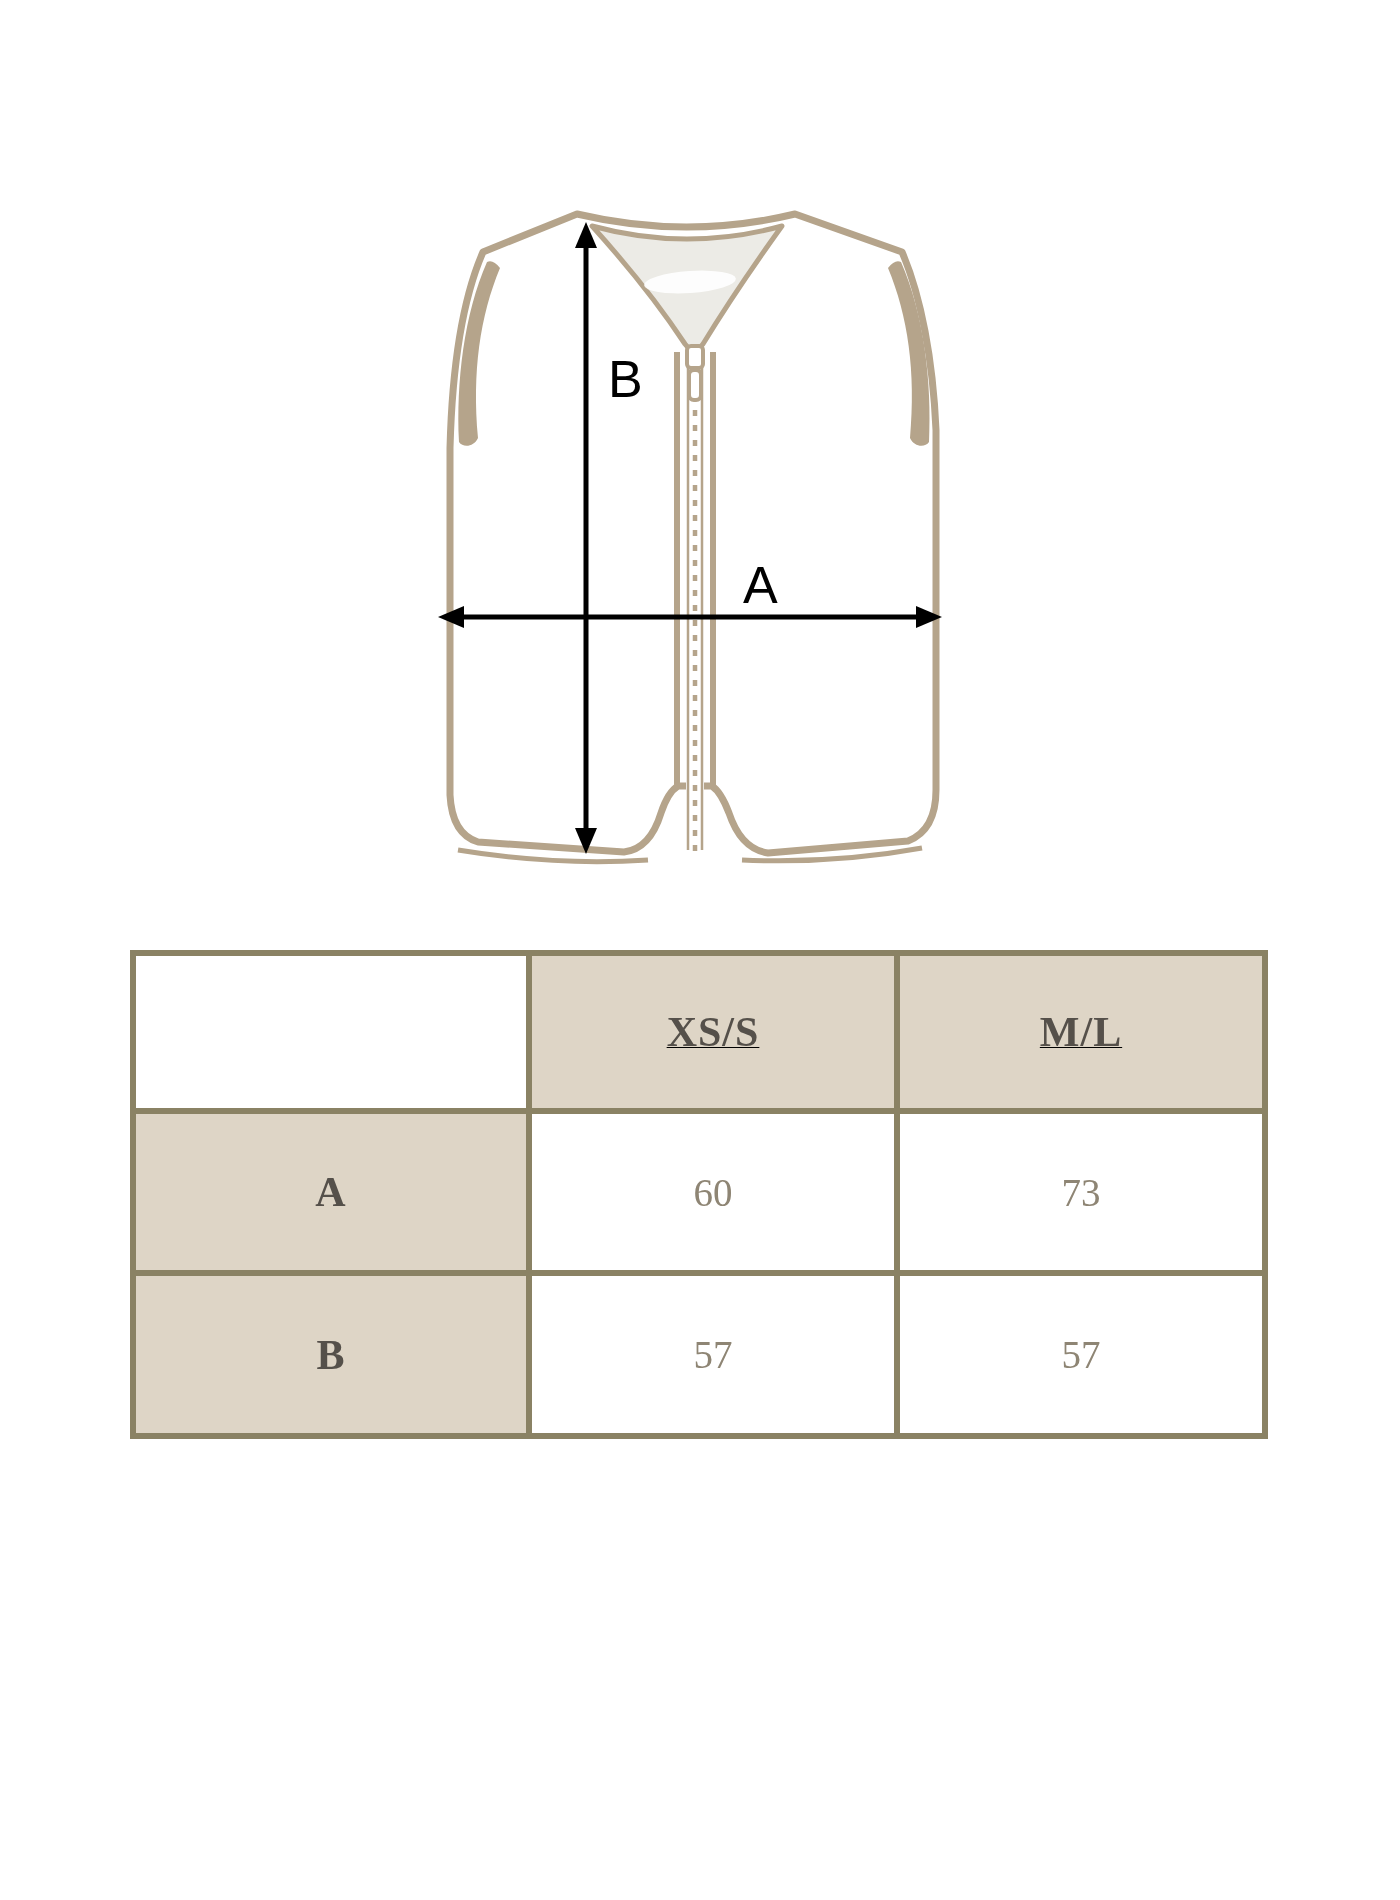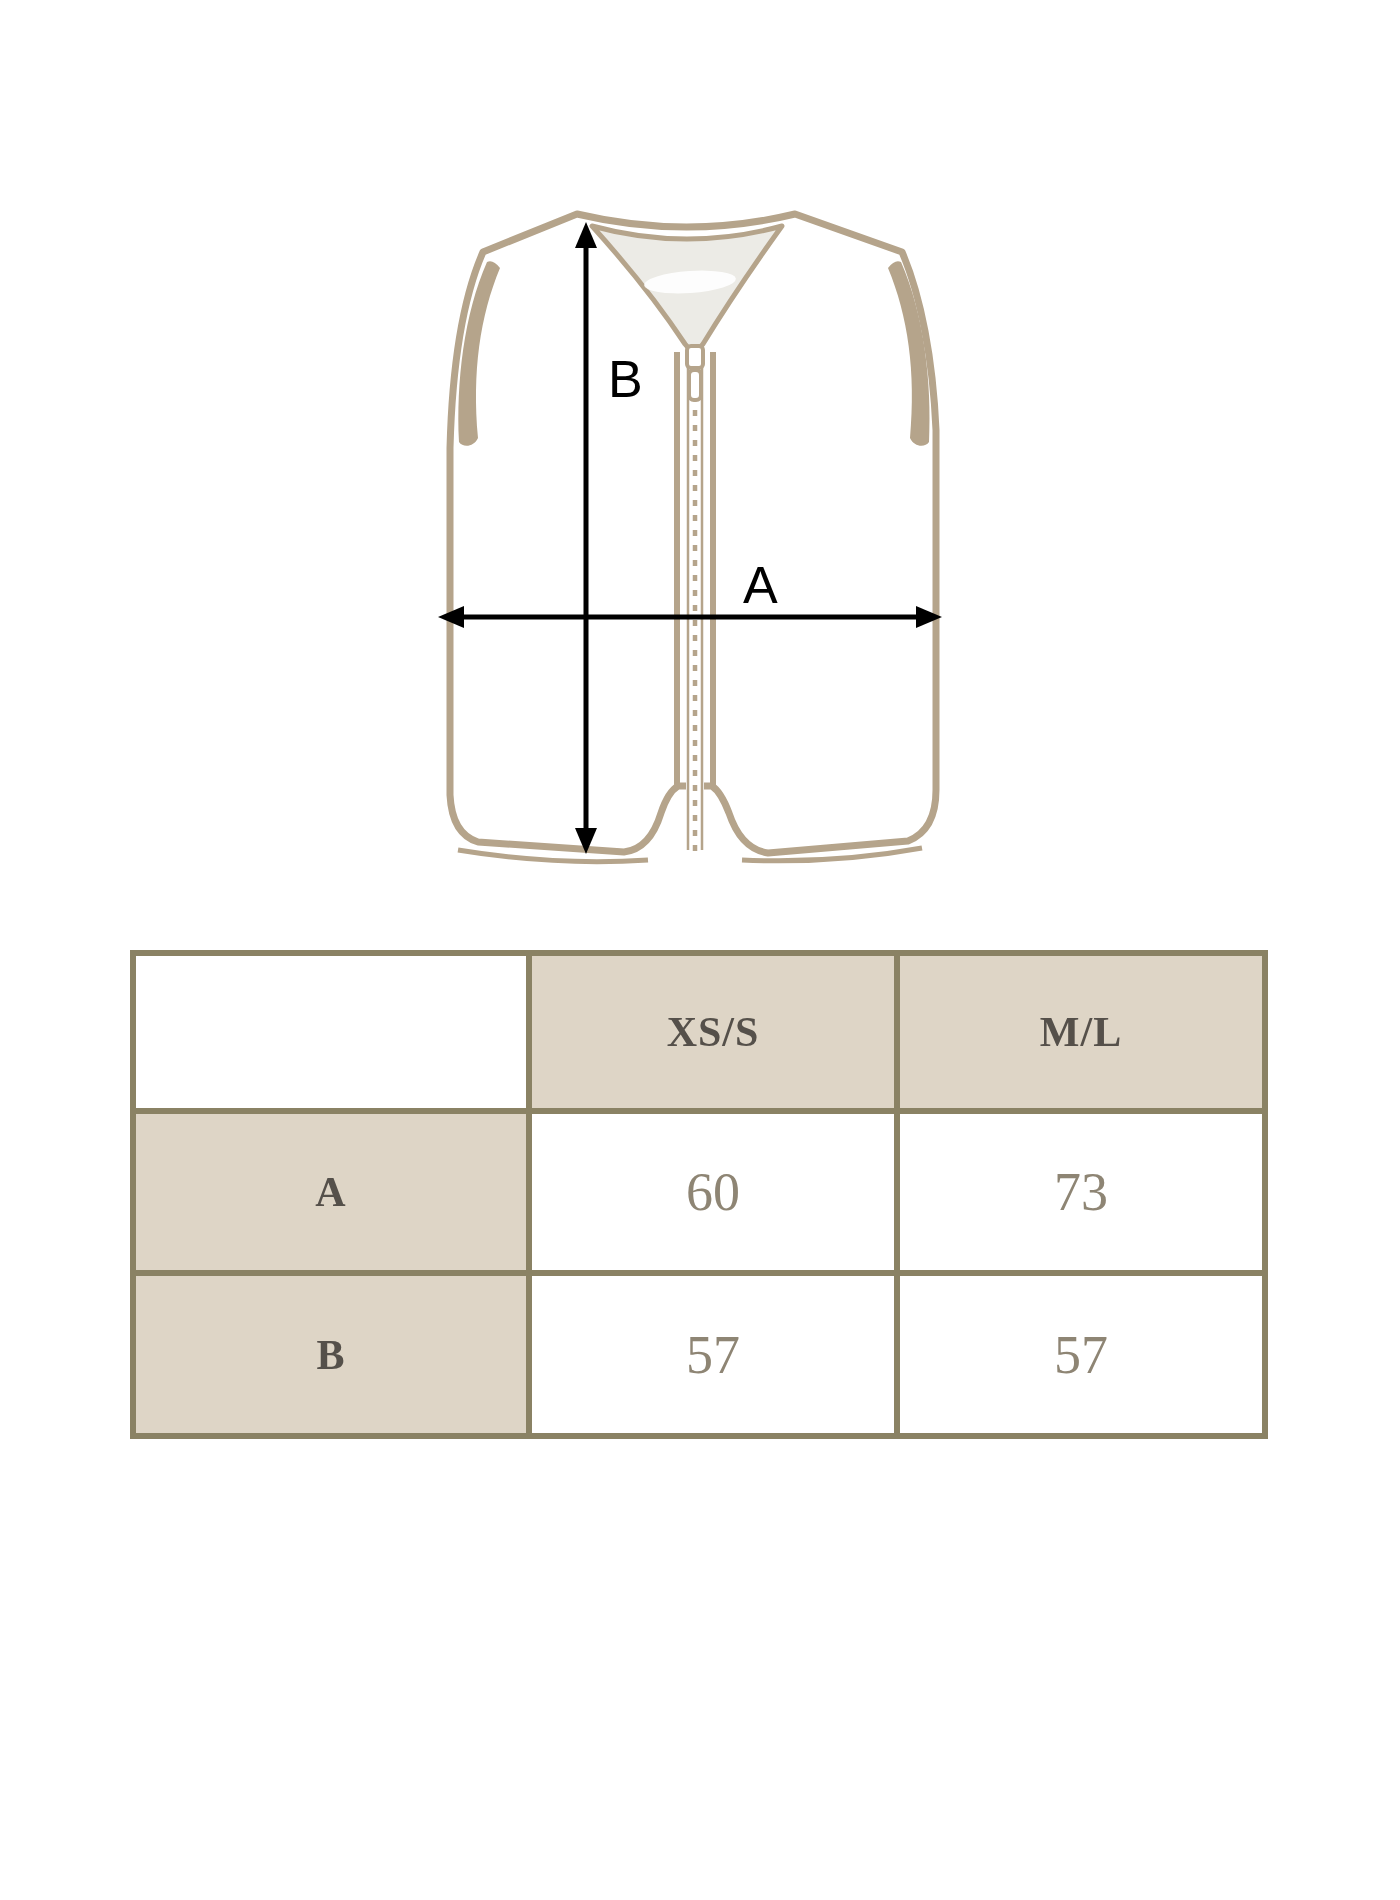--- a/index.html
+++ b/index.html
@@ -27,36 +27,36 @@
   }
   .size-table td {
     border:6px solid #8a8264;
     text-align:center;
     vertical-align:middle;
     padding:0;
   }
   .size-table .c1 { width:390px; }
   .size-table .c2 { width:362px; }
   .size-table .c3 { width:362px; }
-  .size-table .r-head td { height:152px; }
+  .size-table .r-head td { height:152px;text-decoration:underline; }
   .size-table .r-a td   { height:156px; }
   .size-table .r-b td   { height:157px; }
   .cell-shaded { background:#ded5c6; }
   .cell-plain  { background:#ffffff; }
   .head-text {
     font-family:"Liberation Serif", serif;
     font-weight:bold;
     font-size:42px;
     letter-spacing:1px;
     color:#55504a;
   }
   .value-text {
     font-family:"Liberation Serif", serif;
     font-weight:normal;
-    font-size:54px;
+    font-size:39px;
     color:#8e8574;
   }
 </style>
 </head>
 <body>
 
 <div class="canvas">
 
   <svg class="vest-svg" viewBox="400 140 600 760">
 

